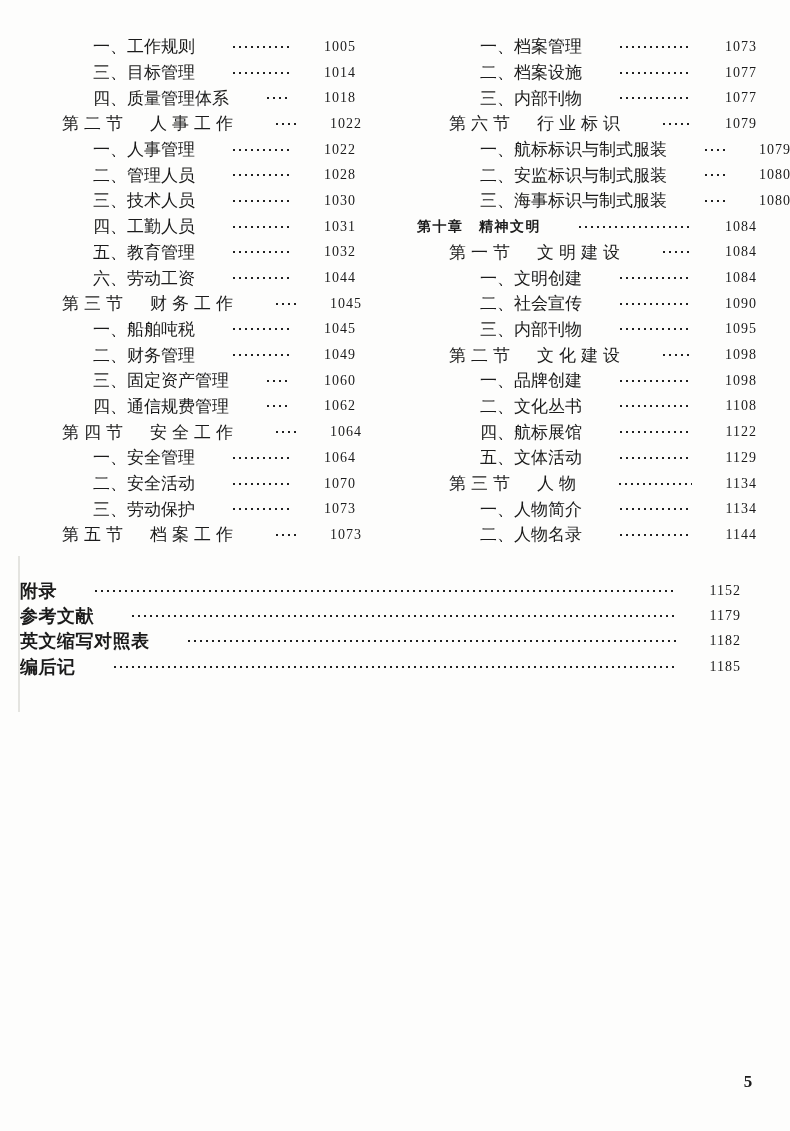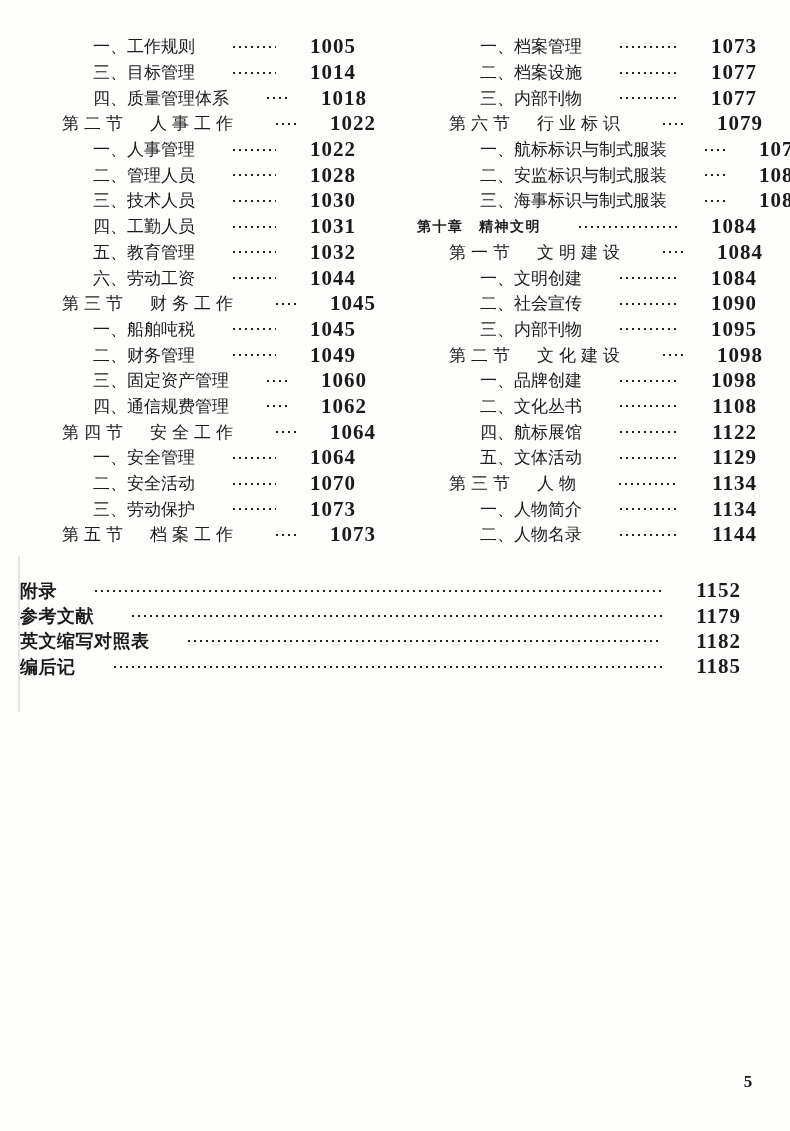--- a/index.html
+++ b/index.html
@@ -29,26 +29,26 @@
     gap: 22px;
   }
   .back-block .toc-row { height: 25.4px; }
 
   .label {
     font-size: 17px;
     color: #1b1b1b;
     flex: 0 0 auto;
   }
   .pagenum {
-    font-size: 21px;
+    font-size: 14px;
     letter-spacing: 1px;
     flex: 0 0 auto;
     font-family: "Liberation Serif", "DejaVu Serif", serif;
     font-style: normal;
-    font-weight: 700;
+    font-weight: 400;
   }
   .dots {
     flex: 1 1 auto;
     min-width: 22px;
     height: 100%;
     margin: 0 12px 0 14px;
     background-image: radial-gradient(circle, #222 1.1px, transparent 1.5px);
     background-size: 6px 8px;
     background-position: left center;
     background-repeat: repeat-x;

